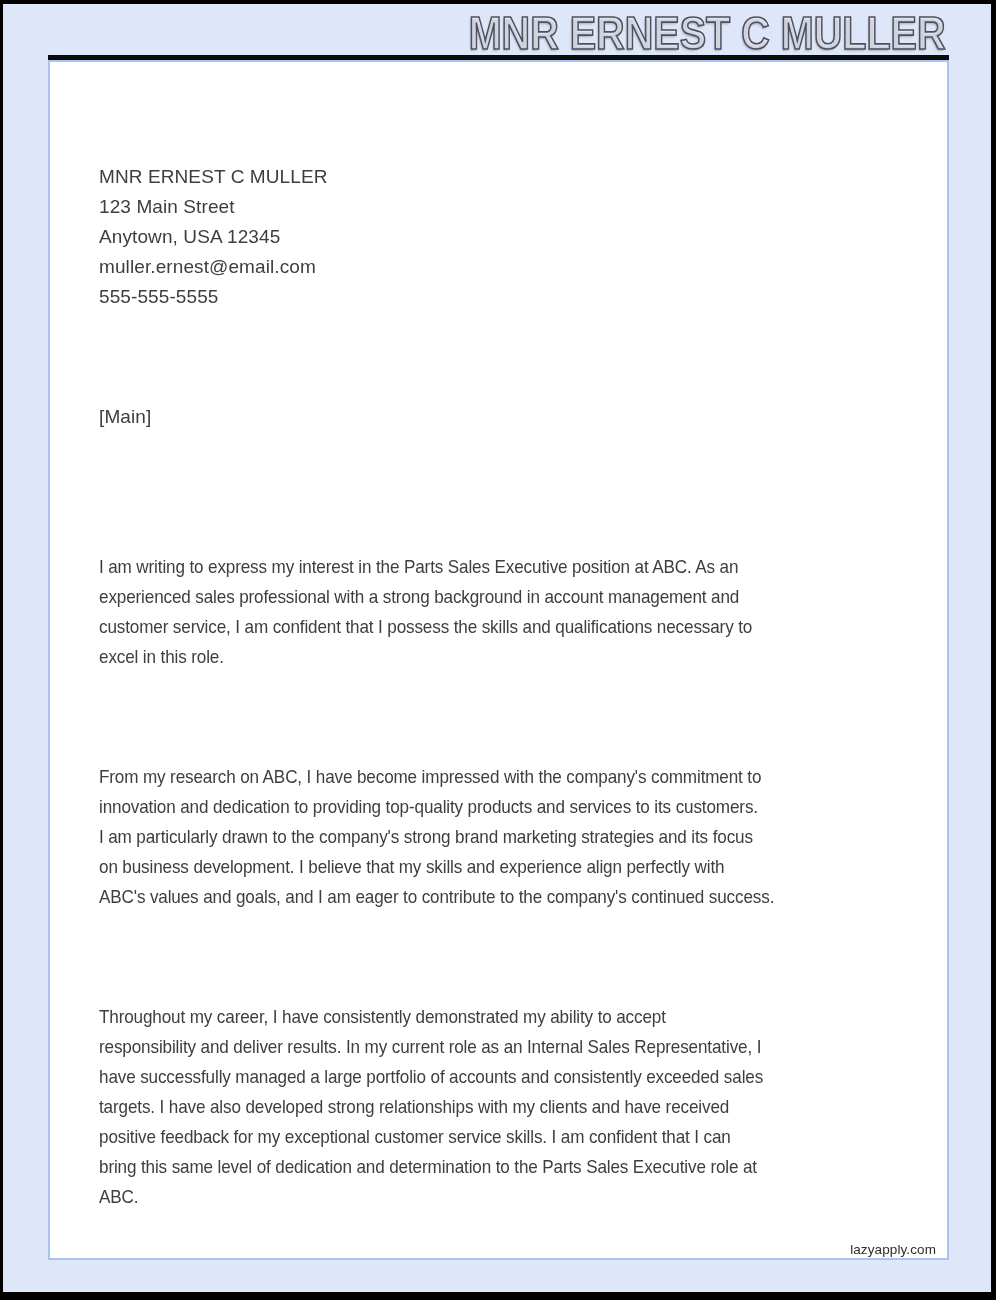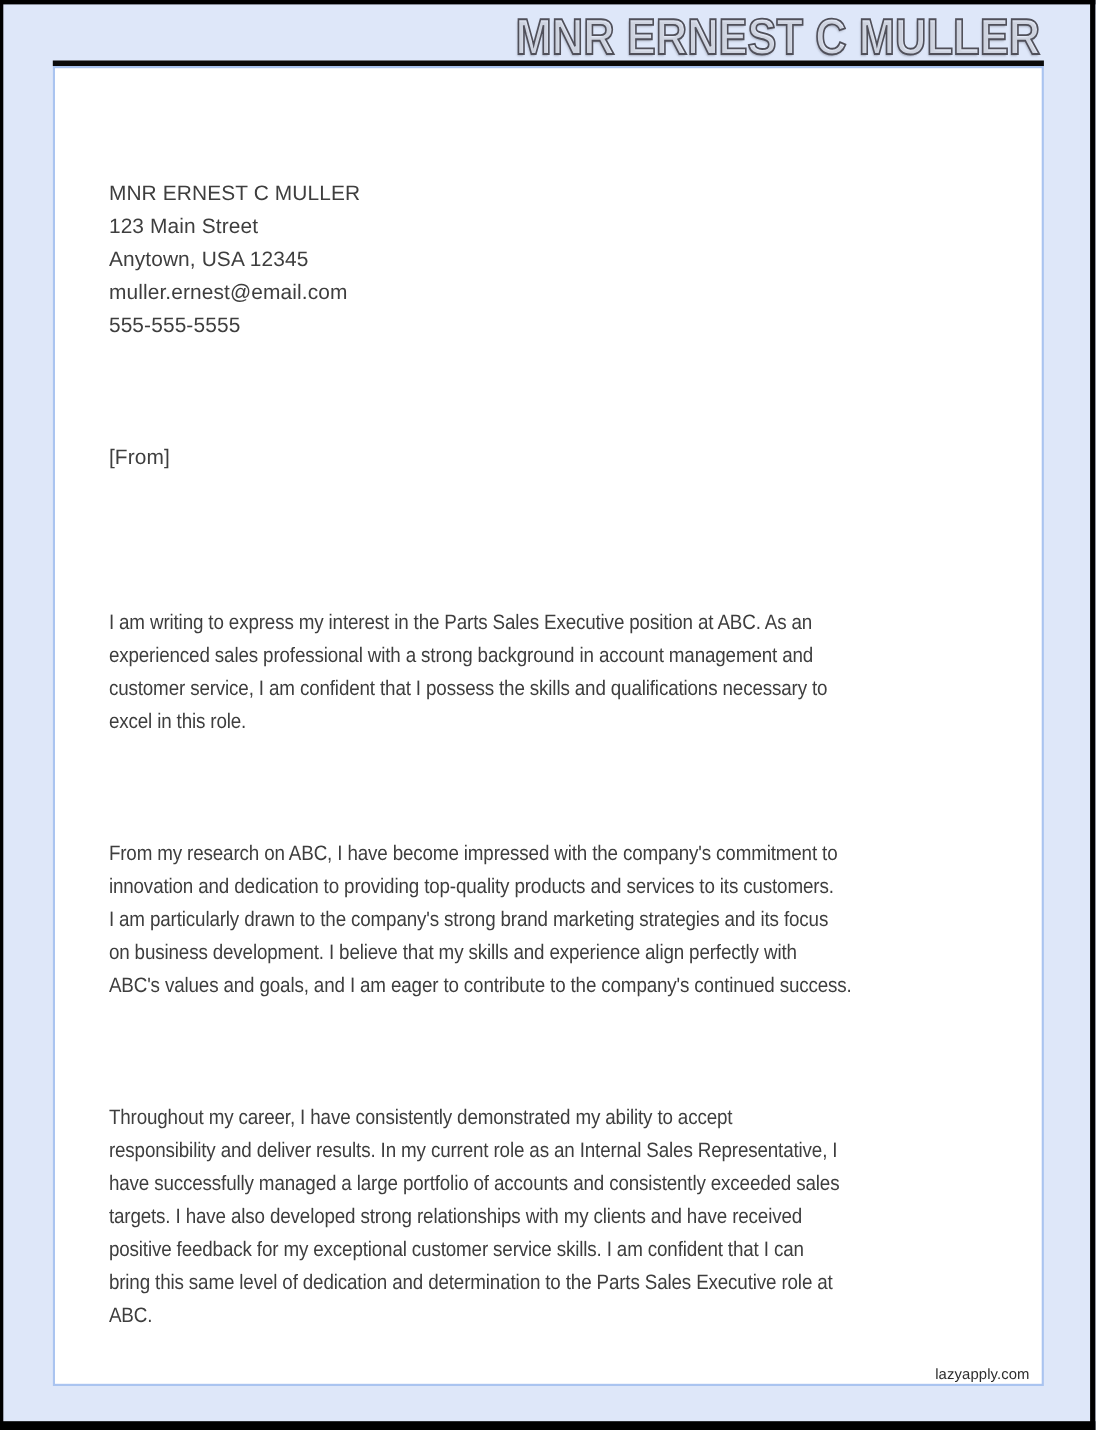--- a/index.html
+++ b/index.html
@@ -105,21 +105,21 @@
 
 <div class="letter-page">
   <div class="letter-content">
 
     <div class="block plain">MNR ERNEST C MULLER
 123 Main Street
 Anytown, USA 12345
 muller.ernest@email.com
 555-555-5555</div>
 
-    <div class="block plain">[From]</div>
+    <div class="block plain">[Main]</div>
 
 
     <div class="block condensed">I am writing to express my interest in the Parts Sales Executive position at ABC. As an
 experienced sales professional with a strong background in account management and
 customer service, I am confident that I possess the skills and qualifications necessary to
 excel in this role.</div>
 
     <div class="block condensed">From my research on ABC, I have become impressed with the company's commitment to
 innovation and dedication to providing top-quality products and services to its customers.
 I am particularly drawn to the company's strong brand marketing strategies and its focus

